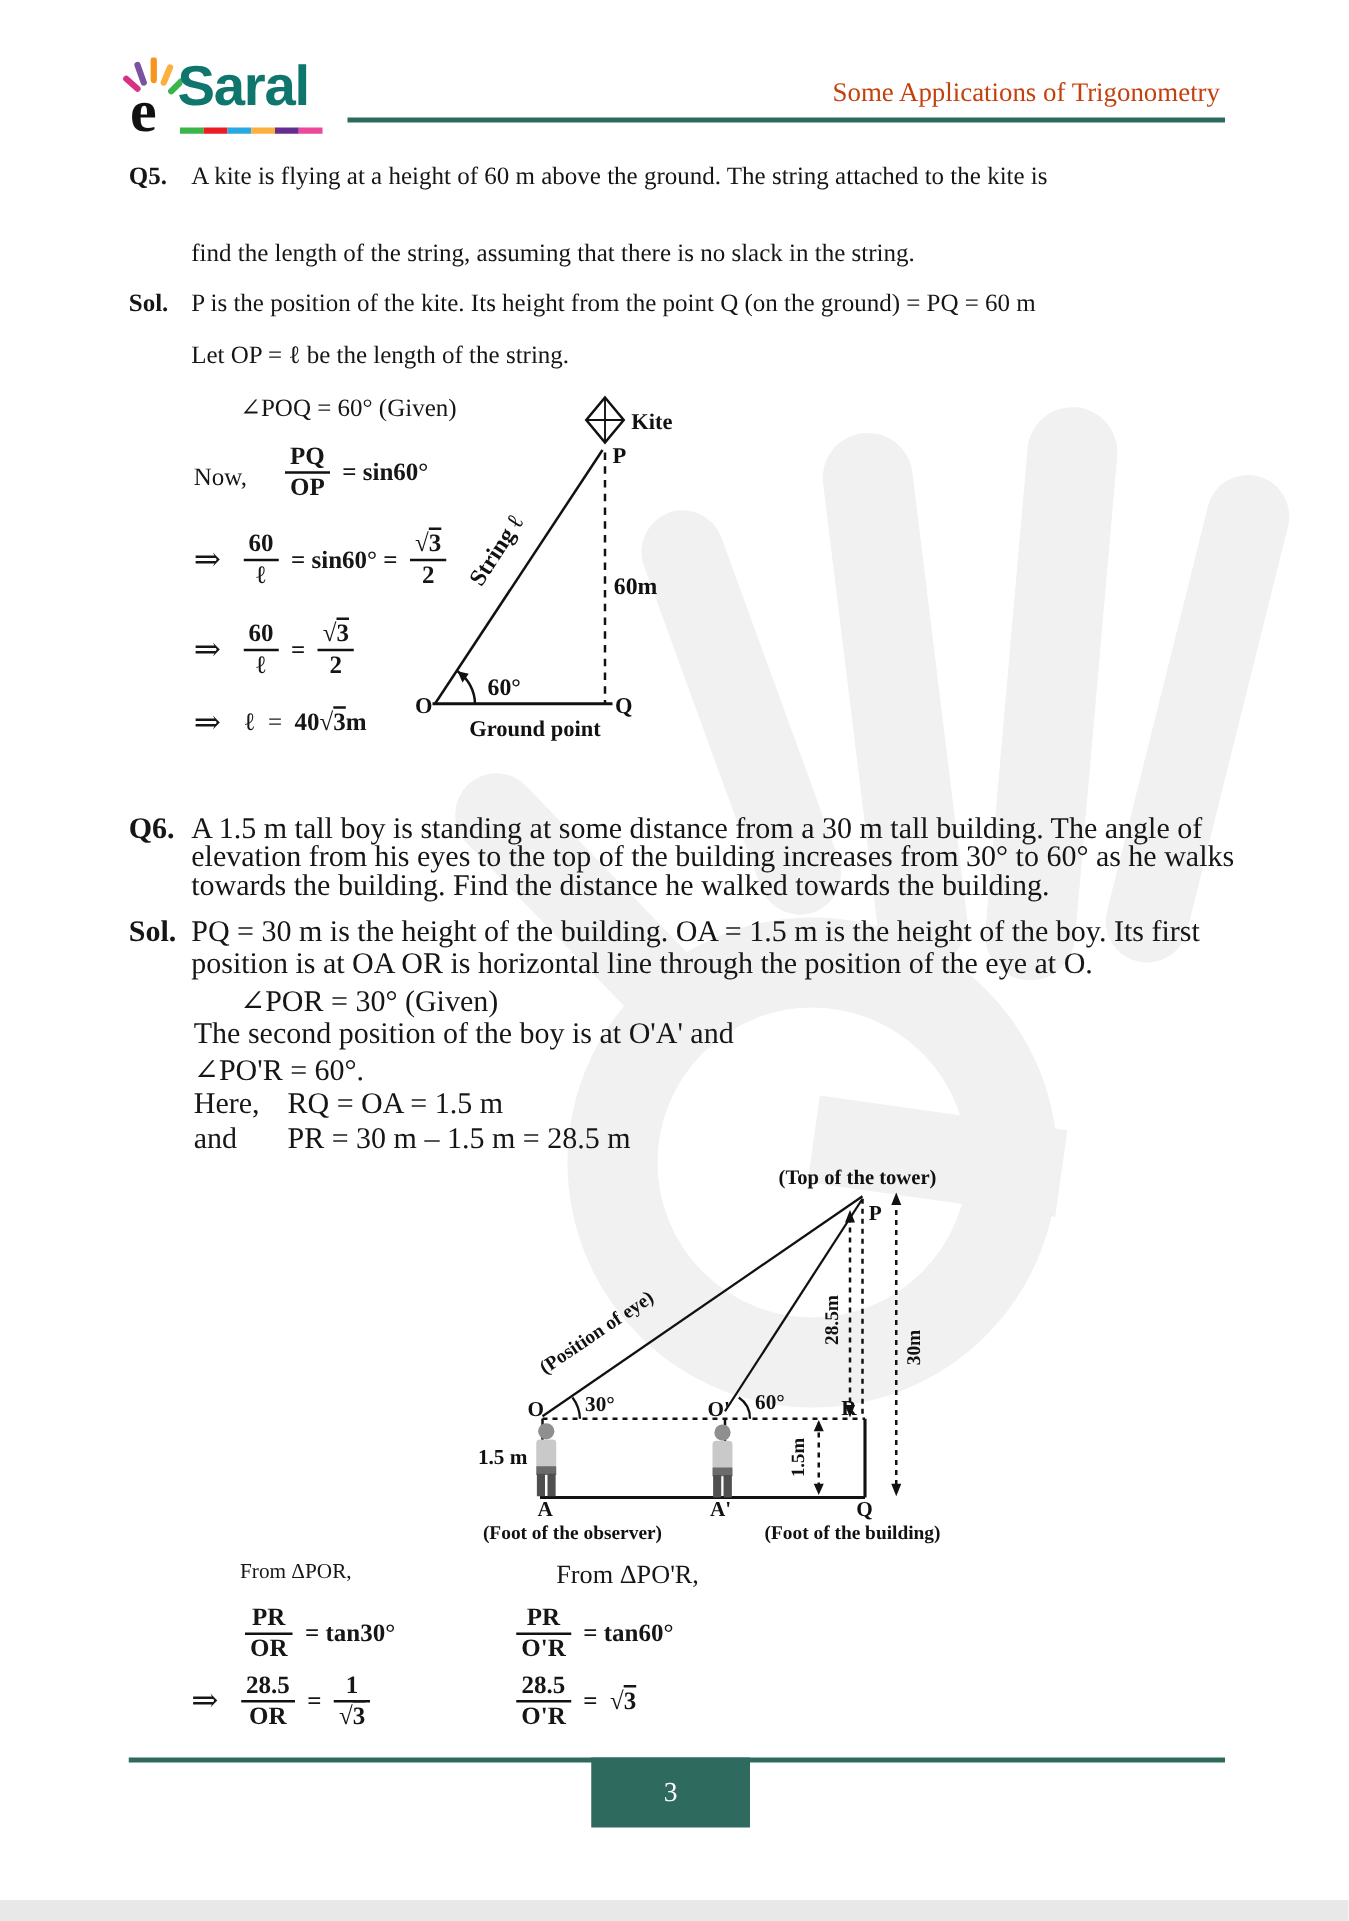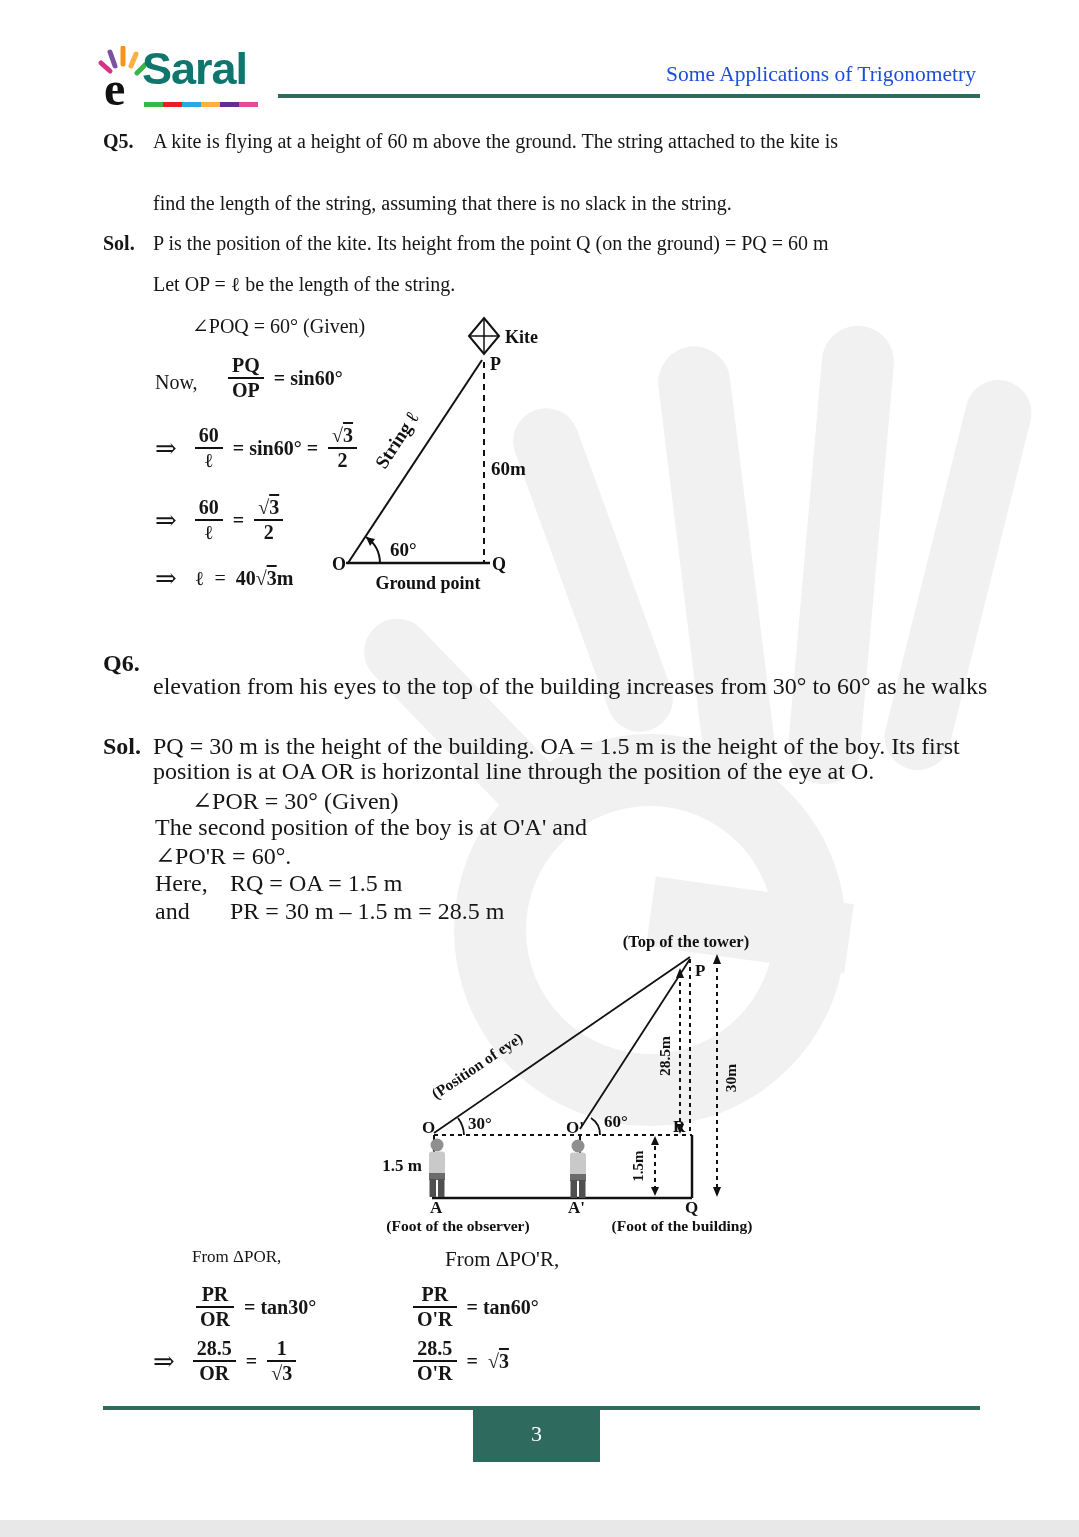--- a/index.html
+++ b/index.html
@@ -2,21 +2,21 @@
 <html><head>
 <meta charset="utf-8">
 <style>
   html,body{margin:0;padding:0;background:#fff;}
   .page{position:relative;width:1079px;height:1537px;background:#fff;overflow:hidden;
         font-family:"Liberation Serif","DejaVu Serif",serif;color:#161616;}
   .abs{position:absolute;}
   .b{font-weight:bold;}
   .t{font-size:20px;white-space:nowrap;}
   .t6{font-size:24px;white-space:nowrap;}
-  .title{font-size:21.5px;color:#1d4ed8;text-align:right;white-space:nowrap;}
+  .title{font-size:21.5px;color:#c2410c;text-align:right;white-space:nowrap;}
   .rule{background:#2e6b5e;}
   .logo-saral{font-family:"Liberation Sans","DejaVu Sans",sans-serif;font-weight:bold;
               font-size:45px;color:#0f766e;letter-spacing:-1px;line-height:1;}
   .colorbar{display:flex;}
   .colorbar span{display:block;width:19px;height:5px;}
   .mrow{position:absolute;display:flex;align-items:center;gap:10px;font-size:20px;white-space:nowrap;}
   .frac{display:inline-block;text-align:center;font-weight:bold;font-size:20px;line-height:1.15;}
   .frac .nm{display:block;border-bottom:2.5px solid #111;padding:0 4px;}
   .frac .dn{display:block;padding:0 4px;}
   .op{font-weight:bold;}
@@ -134,21 +134,23 @@
     <text x="160" y="58" font-size="18">P</text>
     <text x="2" y="258" font-size="18">O</text>
     <text x="162" y="258" font-size="18">Q</text>
     <text x="161" y="163" font-size="19">60m</text>
     <text x="55" y="158" font-size="19" transform="rotate(-57 55 158)">String ℓ</text>
     <text x="60" y="244" font-size="19">60°</text>
     <text x="98" y="277" font-size="18" text-anchor="middle">Ground point</text>
   </svg>
 
   <div class="abs t6 b z1" style="left:103px;top:650px;">Q6.</div>
+  <div class="abs t6 z1" style="left:153px;top:650px;">A 1.5 m tall boy is standing at some distance from a 30 m tall building. The angle of</div>
   <div class="abs t6 z1" style="left:153px;top:673px;">elevation from his eyes to the top of the building increases from 30° to 60° as he walks</div>
+  <div class="abs t6 z1" style="left:153px;top:696px;">towards the building. Find the distance he walked towards the building.</div>
 
   <div class="abs t6 b z1" style="left:103px;top:733px;">Sol.</div>
   <div class="abs t6 z1" style="left:153px;top:733px;">PQ = 30 m is the height of the building. OA = 1.5 m is the height of the boy. Its first</div>
   <div class="abs t6 z1" style="left:153px;top:758px;">position is at OA OR is horizontal line through the position of the eye at O.</div>
   <div class="abs t6 z1" style="left:192px;top:787px;">∠POR = 30° (Given)</div>
   <div class="abs t6 z1" style="left:155px;top:814px;">The second position of the boy is at O'A' and</div>
   <div class="abs t6 z1" style="left:155px;top:842px;">∠PO'R = 60°.</div>
   <div class="abs t6 z1" style="left:155px;top:870px;">Here,</div>
   <div class="abs t6 z1" style="left:230px;top:870px;">RQ = OA = 1.5 m</div>
   <div class="abs t6 z1" style="left:155px;top:898px;">and</div>

